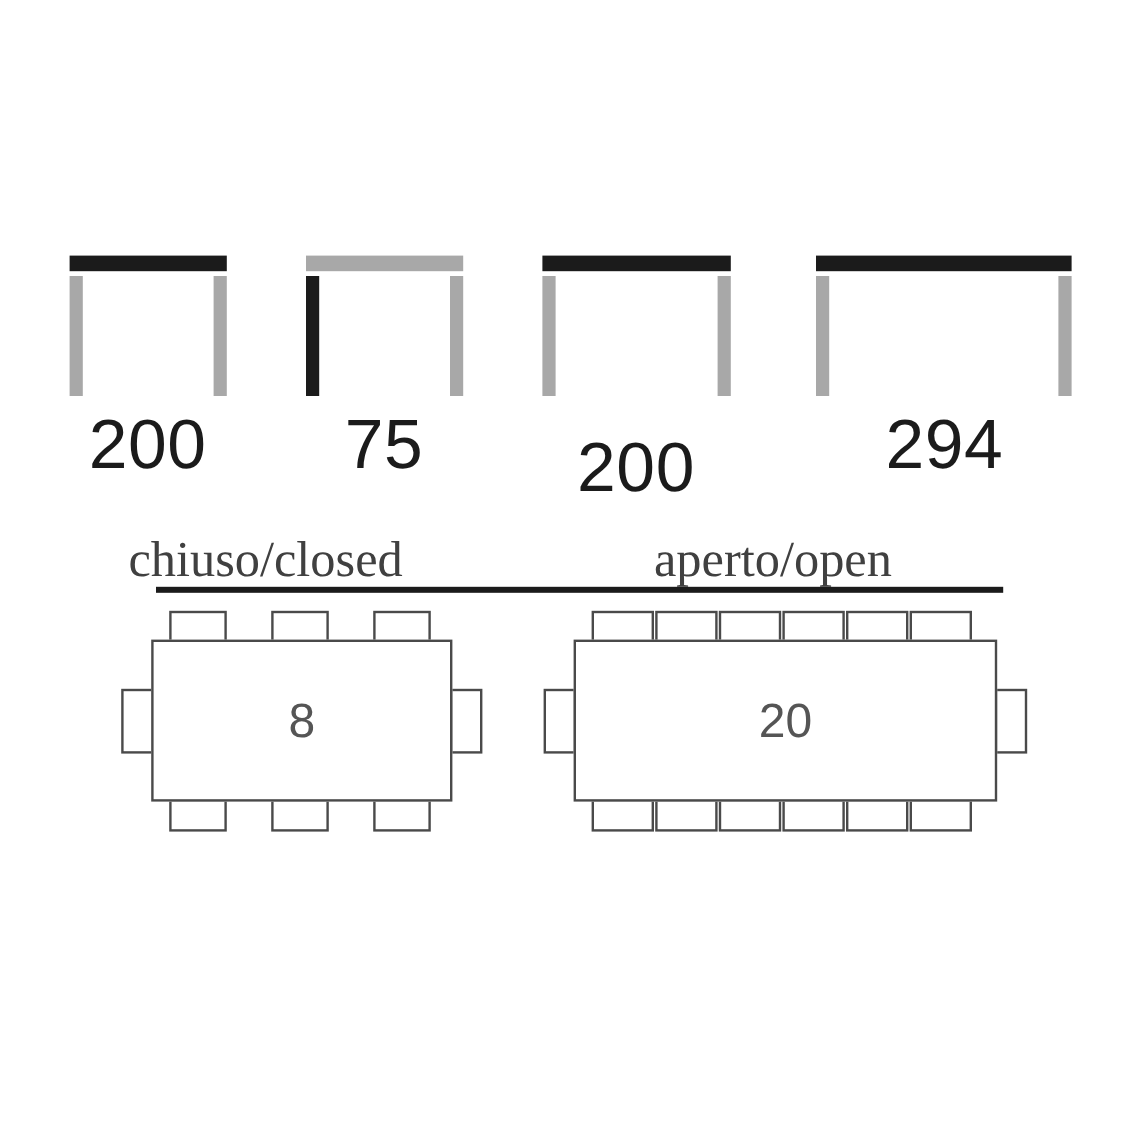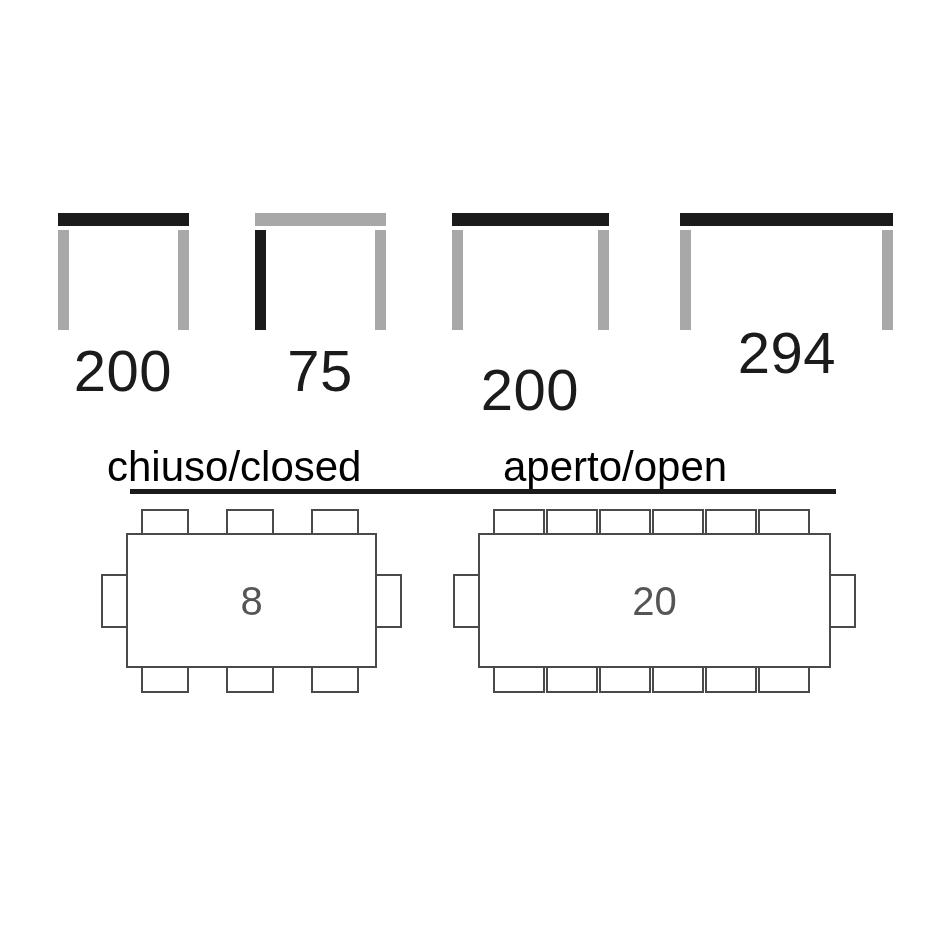--- a/index.html
+++ b/index.html
@@ -46,24 +46,24 @@
     color: #1b1b1b;
     letter-spacing: 0.5px;
     line-height: 1;
     text-align: center;
     white-space: nowrap;
   }
 
   
   .caption {
     position: absolute;
-    font-family: Liberation Sans, sans-serif;
+    font-family: Liberation Serif, serif;
     font-size: 42px;
     font-weight: 400;
-    color: #000000;
+    color: #404040;
     line-height: 1;
     white-space: nowrap;
   }
 
   
   .divider {
     position: absolute;
     background: #1b1b1b;
     height: 5px;
   }
@@ -119,24 +119,24 @@
     <div class="elev-leg" style="left:0px; height:100px; background:#a8a8a8;"></div>
     <div class="elev-leg" style="right:0px; height:100px; background:#a8a8a8;"></div>
   </div>
   <div class="dim-num" style="left:455px; top:342px; width:150px;margin-top:19px;">200</div>
 
   <div class="elev" style="left:680px; top:213px; width:213px; height:117px;">
     <div class="elev-top" style="background:#1b1b1b;"></div>
     <div class="elev-leg" style="left:0px; height:100px; background:#a8a8a8;"></div>
     <div class="elev-leg" style="right:0px; height:100px; background:#a8a8a8;"></div>
   </div>
-  <div class="dim-num" style="left:712px; top:324px; width:150px;">294</div>
+  <div class="dim-num" style="left:712px; top:342px; width:150px;">294</div>
 
   <div class="caption" style="left:107px; top:446px;">chiuso/closed</div>
-  <div class="caption" style="left:503px; top:446px;text-align:right;">aperto/open</div>
+  <div class="caption" style="left:545px; top:446px;text-align:right;">aperto/open</div>
 
   <div class="divider" style="left:130px; top:489px; width:706px;"></div>
 
   <div class="plan" style="left:0px; top:0px; width:950px; height:950px;">
 
     <div class="seat" style="left:141px; top:509px; width:48px; height:27px;"></div>
     <div class="seat" style="left:226px; top:509px; width:48px; height:27px;"></div>
     <div class="seat" style="left:311px; top:509px; width:48px; height:27px;"></div>
 
     <div class="seat" style="left:101px; top:574px; width:27px; height:54px;"></div>

